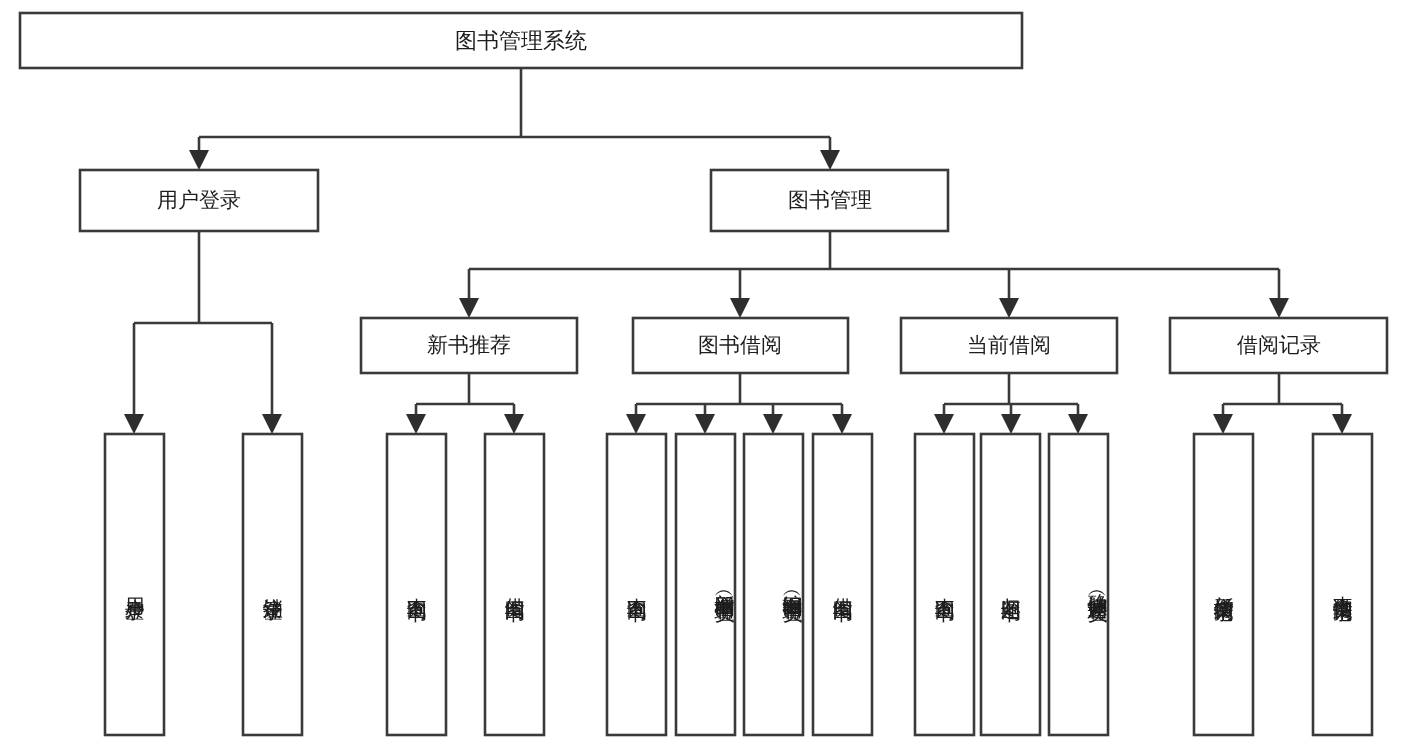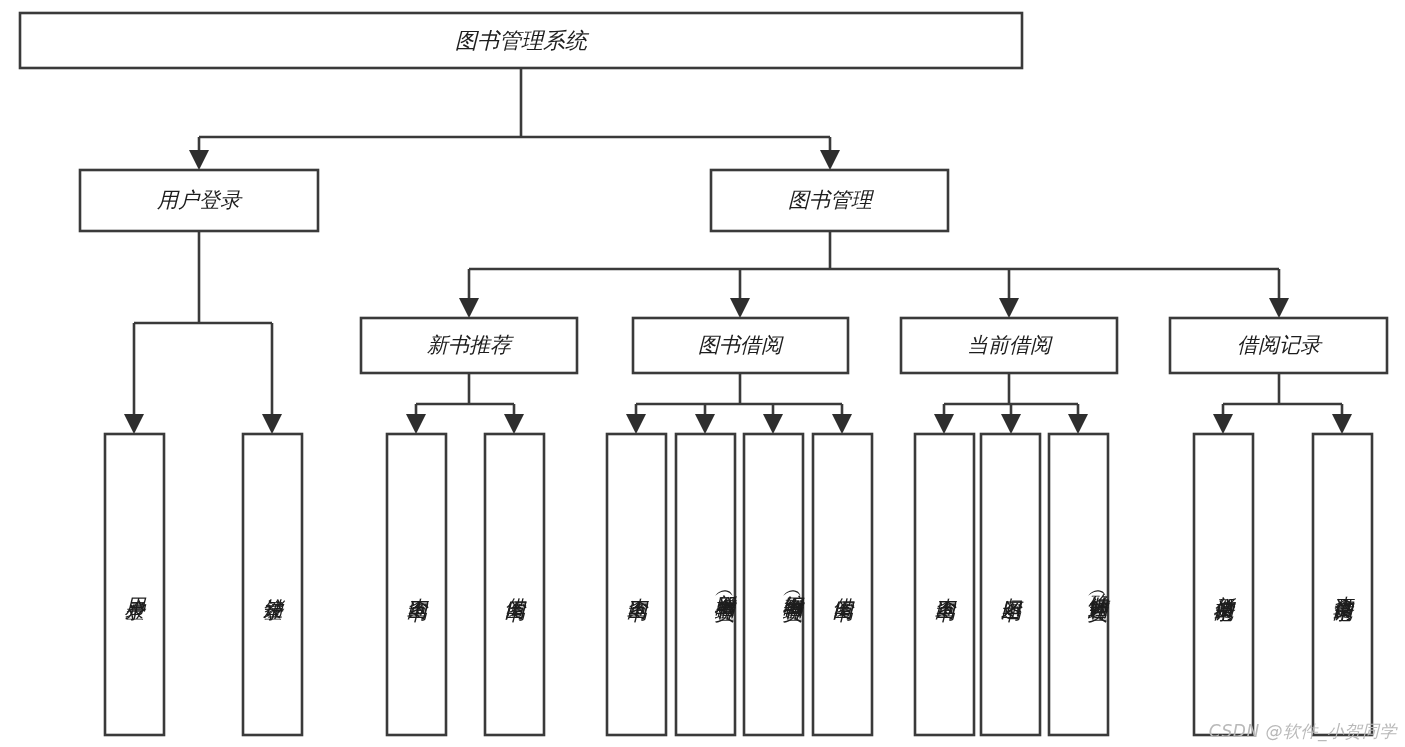--- a/index.html
+++ b/index.html
@@ -12,21 +12,20 @@
     width: 1405px;
     height: 747px;
     font-family: "DejaVu Sans", "Liberation Sans", sans-serif;
     overflow: hidden;
   }
   #diagram-root {
     position: relative;
     width: 1405px;
     height: 747px;
     background: #ffffff;
-    font-style: italic;
   }
   svg.diagram-canvas {
     position: absolute;
     left: 0;
     top: 0;
     width: 1405px;
     height: 747px;
   }
   .node-box {
     fill: #ffffff;
@@ -208,14 +207,13 @@
   <div class="leaf-label" style="left:607px; top:434px; width:59px; height:301px; display:flex; align-items:center; justify-content:center;">查询图书</div>
   <div class="leaf-label" style="left:676px; top:440px; width:59px; height:290px; display:flex; align-items:flex-start; justify-content:center;">新增图书（管理员）</div>
   <div class="leaf-label" style="left:744px; top:440px; width:59px; height:290px; display:flex; align-items:flex-start; justify-content:center;">编辑图书（管理员）</div>
   <div class="leaf-label" style="left:813px; top:434px; width:59px; height:301px; display:flex; align-items:center; justify-content:center;">借阅图书</div>
   <div class="leaf-label" style="left:915px; top:434px; width:59px; height:301px; display:flex; align-items:center; justify-content:center;">查询图书</div>
   <div class="leaf-label" style="left:981px; top:434px; width:59px; height:301px; display:flex; align-items:center; justify-content:center;">归还图书</div>
   <div class="leaf-label" style="left:1049px; top:440px; width:59px; height:290px; display:flex; align-items:flex-start; justify-content:center;">确认归还（管理员）</div>
   <div class="leaf-label" style="left:1194px; top:434px; width:59px; height:301px; display:flex; align-items:center; justify-content:center;">新增借阅记录</div>
   <div class="leaf-label" style="left:1313px; top:434px; width:59px; height:301px; display:flex; align-items:center; justify-content:center;">查询借阅记录</div>
 
-  <div class="watermark">CSDN @软件_小贺同学</div>
 </div>
 
 </body></html>

